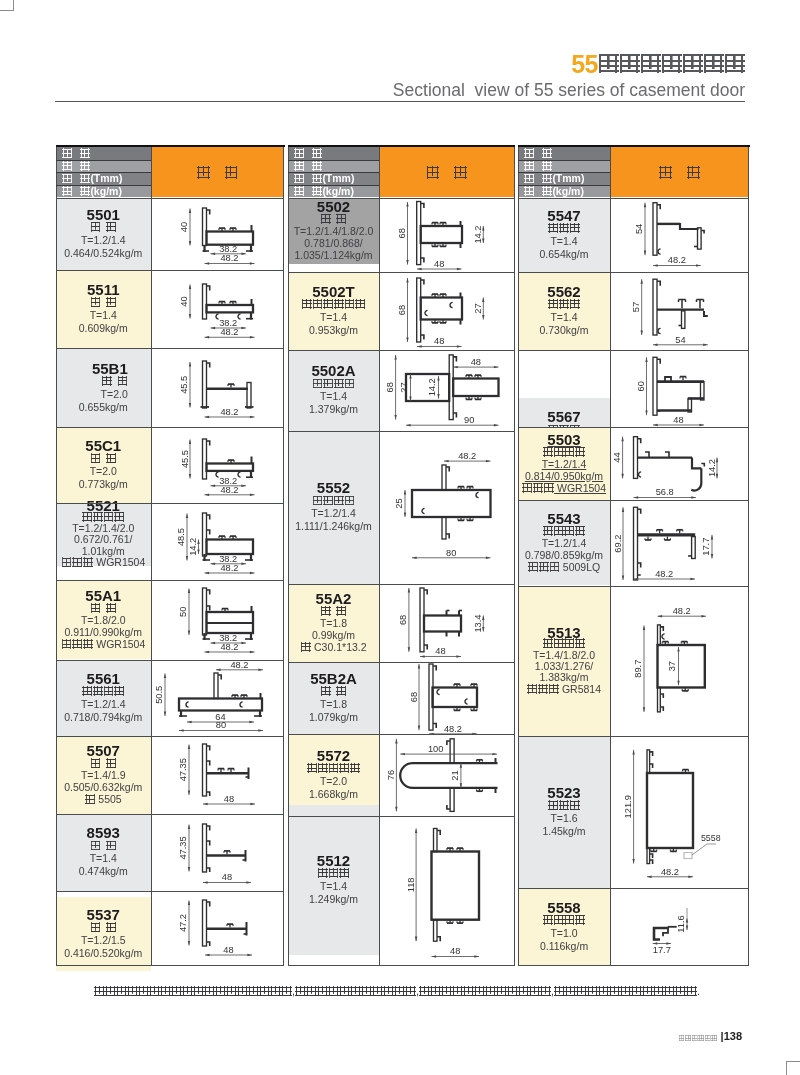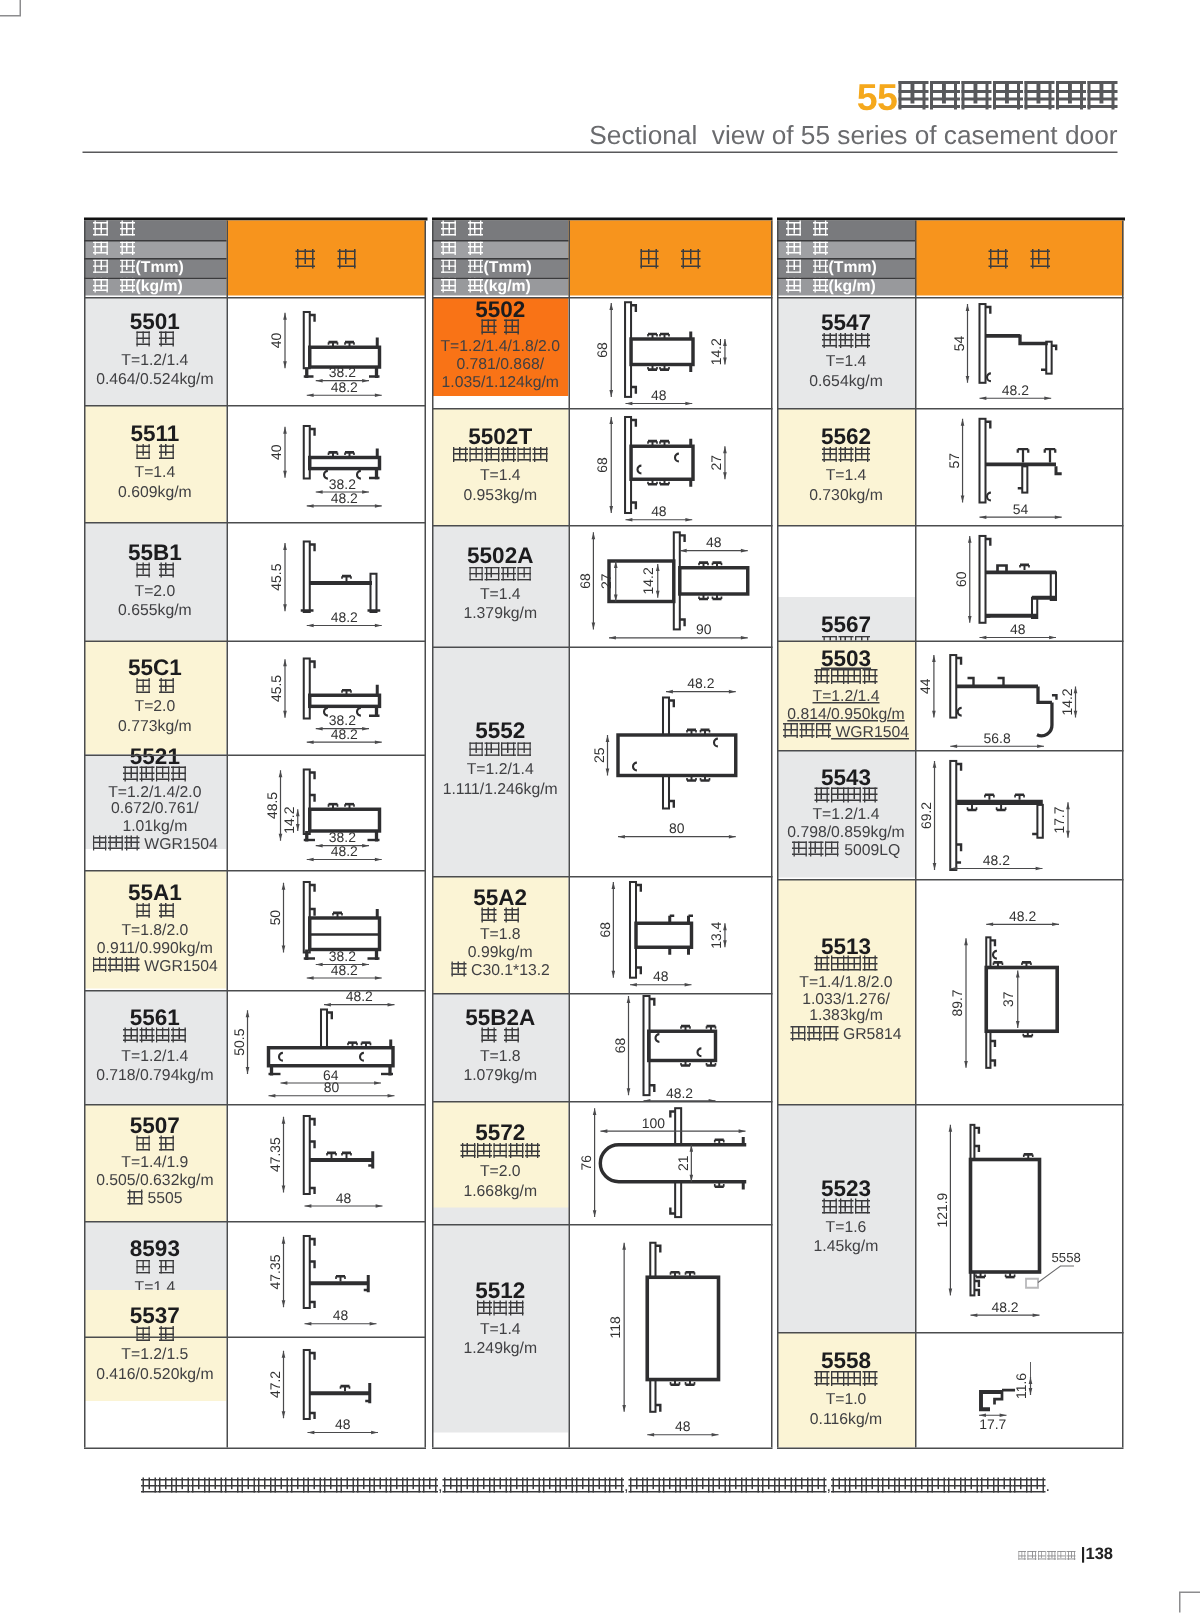--- a/index.html
+++ b/index.html
@@ -124,21 +124,21 @@
       <line x1="59.5" y1="58" x2="95" y2="58" stroke="#4a4a4c" stroke-width="0.8"></line>
       <path d="M 0 0 L -4.6 -1.2 L -4.6 1.2 Z" fill="#4a4a4c" transform="translate(59.5,58) rotate(180)"></path>
       <path d="M 0 0 L -4.6 -1.2 L -4.6 1.2 Z" fill="#4a4a4c" transform="translate(95,58) rotate(0)"></path>
       <text x="77.25" y="55.8" font-size="9.3" fill="#333" text-anchor="middle" font-family="Liberation Sans, sans-serif">38.2</text>
       <line x1="53.5" y1="67.3" x2="103.5" y2="67.3" stroke="#4a4a4c" stroke-width="0.8"></line>
       <path d="M 0 0 L -4.6 -1.2 L -4.6 1.2 Z" fill="#4a4a4c" transform="translate(53.5,67.3) rotate(180)"></path>
       <path d="M 0 0 L -4.6 -1.2 L -4.6 1.2 Z" fill="#4a4a4c" transform="translate(103.5,67.3) rotate(0)"></path>
       <text x="78.5" y="65.1" font-size="9.3" fill="#333" text-anchor="middle" font-family="Liberation Sans, sans-serif">48.2</text>
     </svg></div>
 
-<div class="lcell" style="left:56px;top:348.2px;width:94.5px;height:79.10000000000002px;background:#e7e8e9;">
+<div class="lcell" style="left:56px;top:348.2px;width:94.5px;height:79.10000000000002px;background:#e7e8e9;text-align:right;">
     <div style="line-height:13px">
       <div class="code">55B1</div>
       <div class="nm"><i class="c"></i><span class="gsp"></span><i class="c"></i></div>
       <div class="tx">T=2.0</div>
       <div class="tx">0.655kg/m</div>
     </div>
   </div>
 
 <div class="dcell" style="left:150.5px;top:348.2px;width:133.5px;height:79.10000000000002px"><svg width="133.5" height="79.10000000000002" viewBox="0 0 133.5 79.10000000000002">
       <rect x="51.5" y="13" width="4.0" height="47" fill="none" stroke="#2e2e30" stroke-width="1.35"></rect>
@@ -388,21 +388,21 @@
       <line x1="38" y1="10.5" x2="38" y2="57.5" stroke="#4a4a4c" stroke-width="0.8"></line>
       <path d="M 0 0 L -4.6 -1.2 L -4.6 1.2 Z" fill="#4a4a4c" transform="translate(38,10.5) rotate(270)"></path>
       <path d="M 0 0 L -4.6 -1.2 L -4.6 1.2 Z" fill="#4a4a4c" transform="translate(38,57.5) rotate(90)"></path>
       <text x="35.5" y="34.0" font-size="9.3" fill="#333" text-anchor="middle" font-family="Liberation Sans, sans-serif" transform="rotate(-90 35.5 34.0)">47.35</text>
       <line x1="52" y1="68.5" x2="100" y2="68.5" stroke="#4a4a4c" stroke-width="0.8"></line>
       <path d="M 0 0 L -4.6 -1.2 L -4.6 1.2 Z" fill="#4a4a4c" transform="translate(52,68.5) rotate(180)"></path>
       <path d="M 0 0 L -4.6 -1.2 L -4.6 1.2 Z" fill="#4a4a4c" transform="translate(100,68.5) rotate(0)"></path>
       <text x="76.0" y="66.3" font-size="9.3" fill="#333" text-anchor="middle" font-family="Liberation Sans, sans-serif">48</text>
     </svg></div>
 
-<div class="lcell" style="left:56px;top:860px;width:94.5px;height:74.10000000000002px;background:#fbf4d5;">
+<div class="lcell" style="left:56px;top:897px;width:94.5px;height:74.10000000000002px;background:#fbf4d5;">
     <div style="line-height:13px">
       <div class="code">5537</div>
       <div class="nm"><i class="c"></i><span class="gsp"></span><i class="c"></i></div>
       <div class="tx">T=1.2/1.5</div>
       <div class="tx">0.416/0.520kg/m</div>
     </div>
   </div>
 
 <div class="dcell" style="left:150.5px;top:890.9px;width:133.5px;height:74.10000000000002px"><svg width="133.5" height="74.10000000000002" viewBox="0 0 133.5 74.10000000000002">
       <rect x="51.5" y="9" width="4.0" height="46" fill="none" stroke="#2e2e30" stroke-width="1.35"></rect>
@@ -452,21 +452,21 @@
 <div class="hrow" style="left:288px;top:172.29999999999998px;width:91px;height:12.6px;background:#818285"><i class="c"></i><span class="hsp"></span><i class="c"></i>(Tmm)</div>
 
 <div class="hrow" style="left:288px;top:184.89999999999998px;width:91px;height:12.6px;background:#98999c"><i class="c"></i><span class="hsp"></span><i class="c"></i>(kg/m)</div>
 
 <div class="legend" style="left:379px;top:147.1px;width:135.5px;height:50.4px">
     <i class="c"></i>
     <span style="display:inline-block;width:14px"></span>
     <i class="c"></i>
   </div>
 
-<div class="lcell" style="left:288px;top:197.5px;width:91px;height:66px;background:#f97316;">
+<div class="lcell" style="left:288px;top:197.5px;width:91px;height:66px;background:#a3a3a3;">
     <div style="line-height:12px">
       <div class="code">5502</div>
       <div class="nm"><i class="c"></i><span class="gsp"></span><i class="c"></i></div>
       <div class="tx">T=1.2/1.4/1.8/2.0</div>
       <div class="tx">0.781/0.868/</div>
       <div class="tx">1.035/1.124kg/m</div>
     </div>
   </div>
 
 <div class="dcell" style="left:379px;top:197.5px;width:135.5px;height:74.5px"><svg width="135.5" height="74.5" viewBox="0 0 135.5 74.5">

